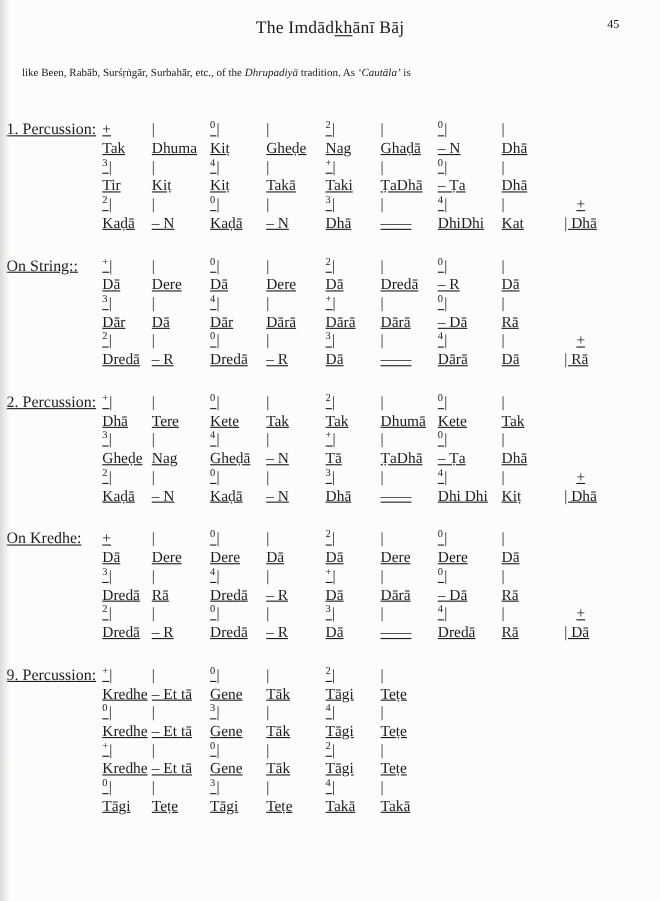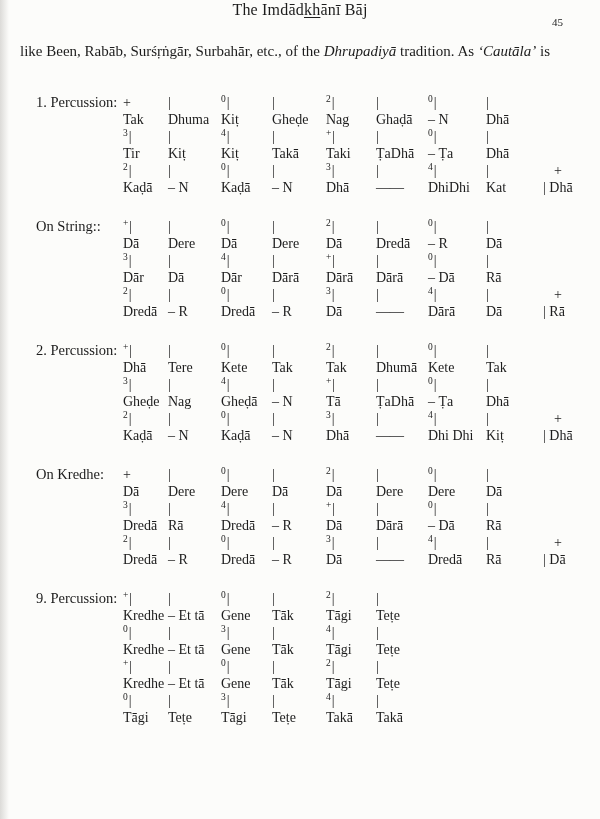--- a/index.html
+++ b/index.html
@@ -9,44 +9,44 @@
     color: #1c1c1c;
     font-family: "Liberation Serif", serif;
     position: relative;
     overflow: hidden;
   }
   .gutter {
     position: absolute; left: 0; top: 0; bottom: 0; width: 9px;
     background: linear-gradient(90deg, #dcdbd8, rgba(252,252,250,0));
     pointer-events: none;
   }
-  .header { position: relative; padding-top: 0; height: 22px; }
+  .header { position: relative; padding-top: 16px; height: 22px; }
   .title {
     margin: 0; text-align: center;
     font-size: 16px; font-weight: normal; line-height: 20px;
     letter-spacing: 0.2px;
   }
   .pagenum {
     position: absolute; right: 37px; top: 12px;
     font-size: 11px; line-height: 20px;
   }
   .u { text-decoration: underline; text-underline-offset: 2px; }
   .i { font-style: italic; }
   .intro {
     margin: 19px 20px 0 20px;
-    font-size: 15px;
+    font-size: 10px;
   }
   .intro-line {
     line-height: 20px;
     text-align: justify;
     text-align-last: justify;
     white-space: normal;
   }
   .intro-line:last-child { text-align-last: auto; }
-  .sections { margin-top: 33px; padding-left: 36px; }
+  .sections { margin-top: 33px; padding-left: 6px; text-decoration: underline; }
   .section { margin-bottom: 22px; }
   .row {
     display: grid;
     grid-template-columns: 87px 45px 53px 51px 54px 50px 52px 58px 57px 62px;
     height: 17px;
     line-height: 17px;
     font-size: 14px;
   }
   .cell { white-space: nowrap; overflow: visible; }
   .cell.label { font-size: 14.5px; }

